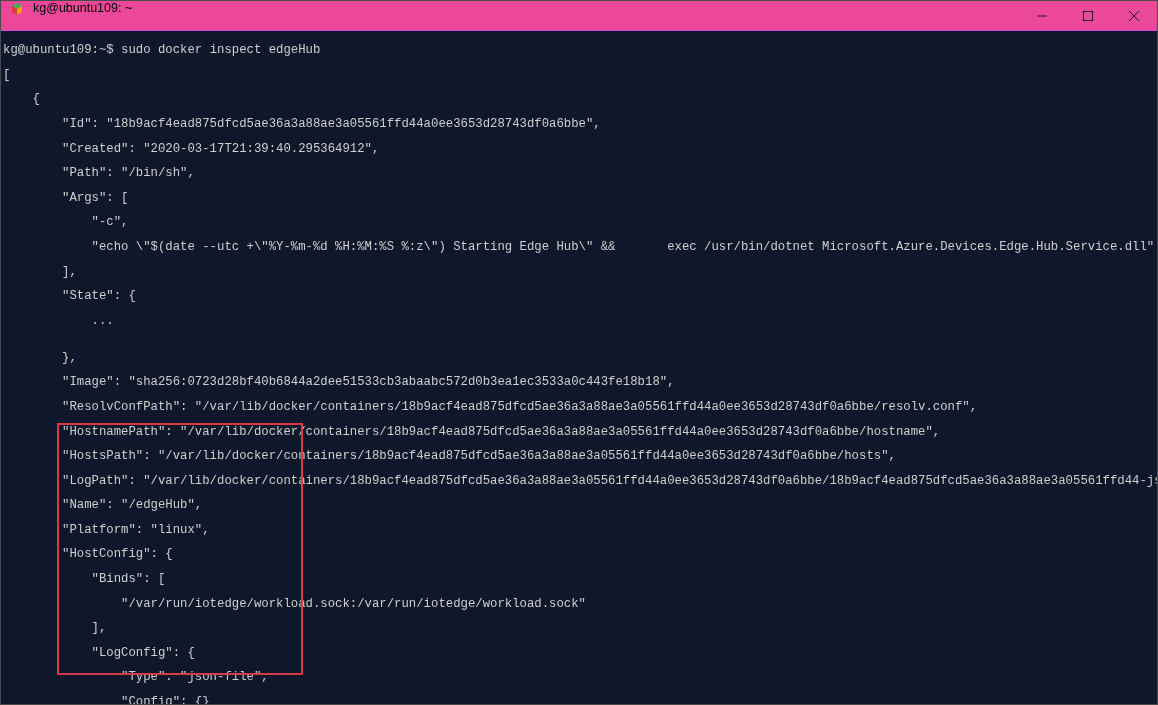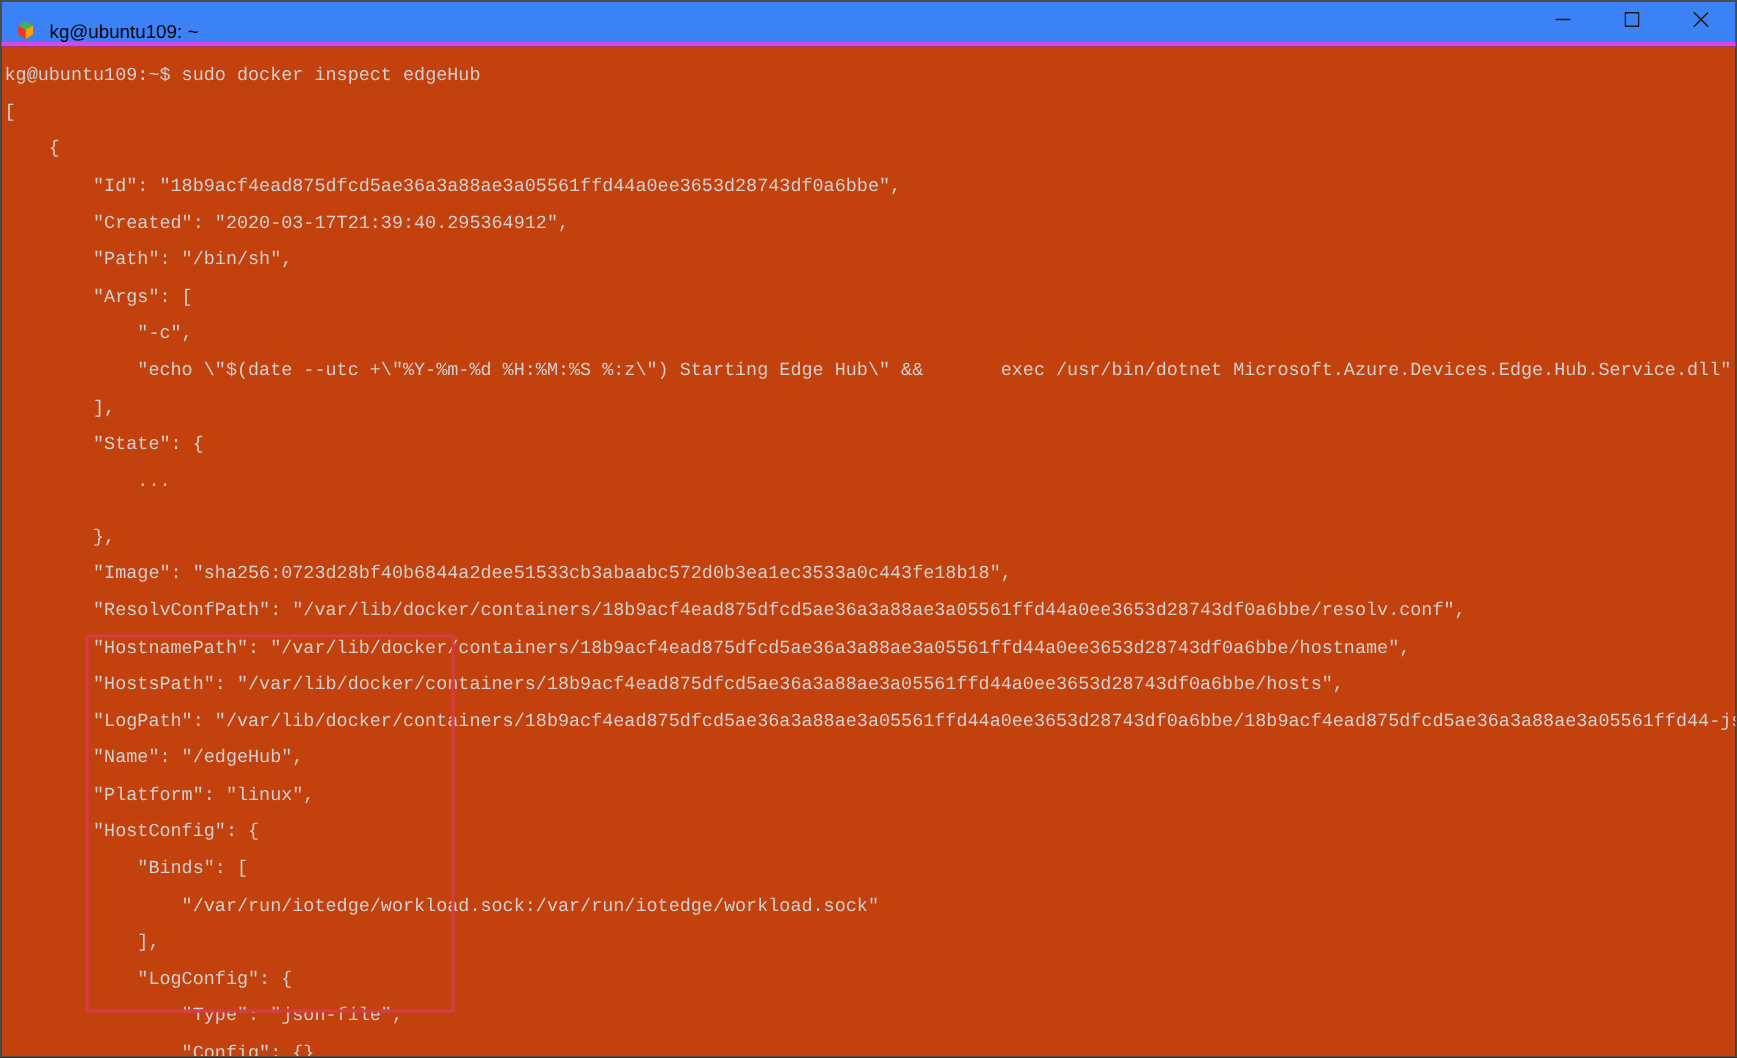--- a/index.html
+++ b/index.html
@@ -1,25 +1,25 @@
 <!DOCTYPE html>
 <html><head>
 <meta charset="utf-8">
 <style>
   * { margin: 0; padding: 0; box-sizing: border-box; }
   html, body { width: 1158px; height: 705px; font-family: "Segoe UI", Arial, sans-serif; background: #050505; overflow: hidden; }
   .window { width: 1158px; height: 705px; display: flex; flex-direction: column; border: 1px solid #4a4a4a; background: #000; }
-  .titlebar { height: 30px; background: #3b82f6; display: flex; align-items: flex-end; padding-left: 8px; border-bottom: 3px solid #d946ef; color: #000; font-size: 12.5px; }
+  .titlebar { height: 30px; background: #ec4899; display: flex; align-items: flex-start; padding-left: 8px; border-bottom: 1px solid #d946ef; color: #000; font-size: 12.5px; }
   .title-icon { width: 16px; height: 16px; margin-right: 8px; position: relative; }
   .title-icon svg { width: 16px; height: 16px; }
   .title-text { flex: 0 0 auto; }
   .titlebar-spacer { flex: 1 1 auto; }
   .winbtn { width: 46px; height: 30px; display: flex; align-items: center; justify-content: center; }
   .winbtn svg { width: 10px; height: 10px; stroke: #1a1a1a; stroke-width: 1; fill: none; }
-  .client { flex: 1 1 auto; display: flex; background: #c2410c; overflow: hidden; }
+  .client { flex: 1 1 auto; display: flex; background: #0f172a; overflow: hidden; }
   .term { flex: 1 1 auto; font-family: Consolas, "Courier New", monospace; font-size: 12.3px; line-height: 12.3px; color: #cfcfcf; white-space: pre; padding: 1px 2px 2px 2px; position: relative; letter-spacing: 0px; }
   .term pre { font-family: inherit; font-size: inherit; line-height: inherit; color: inherit; white-space: pre; margin: 0; }
   .highlight-box { position: absolute; border: 2px solid #d83a4a; pointer-events: none; }
 </style>
 </head>
 <body>
 
 <div class="window">
   <div class="titlebar">
     <span class="title-icon">

